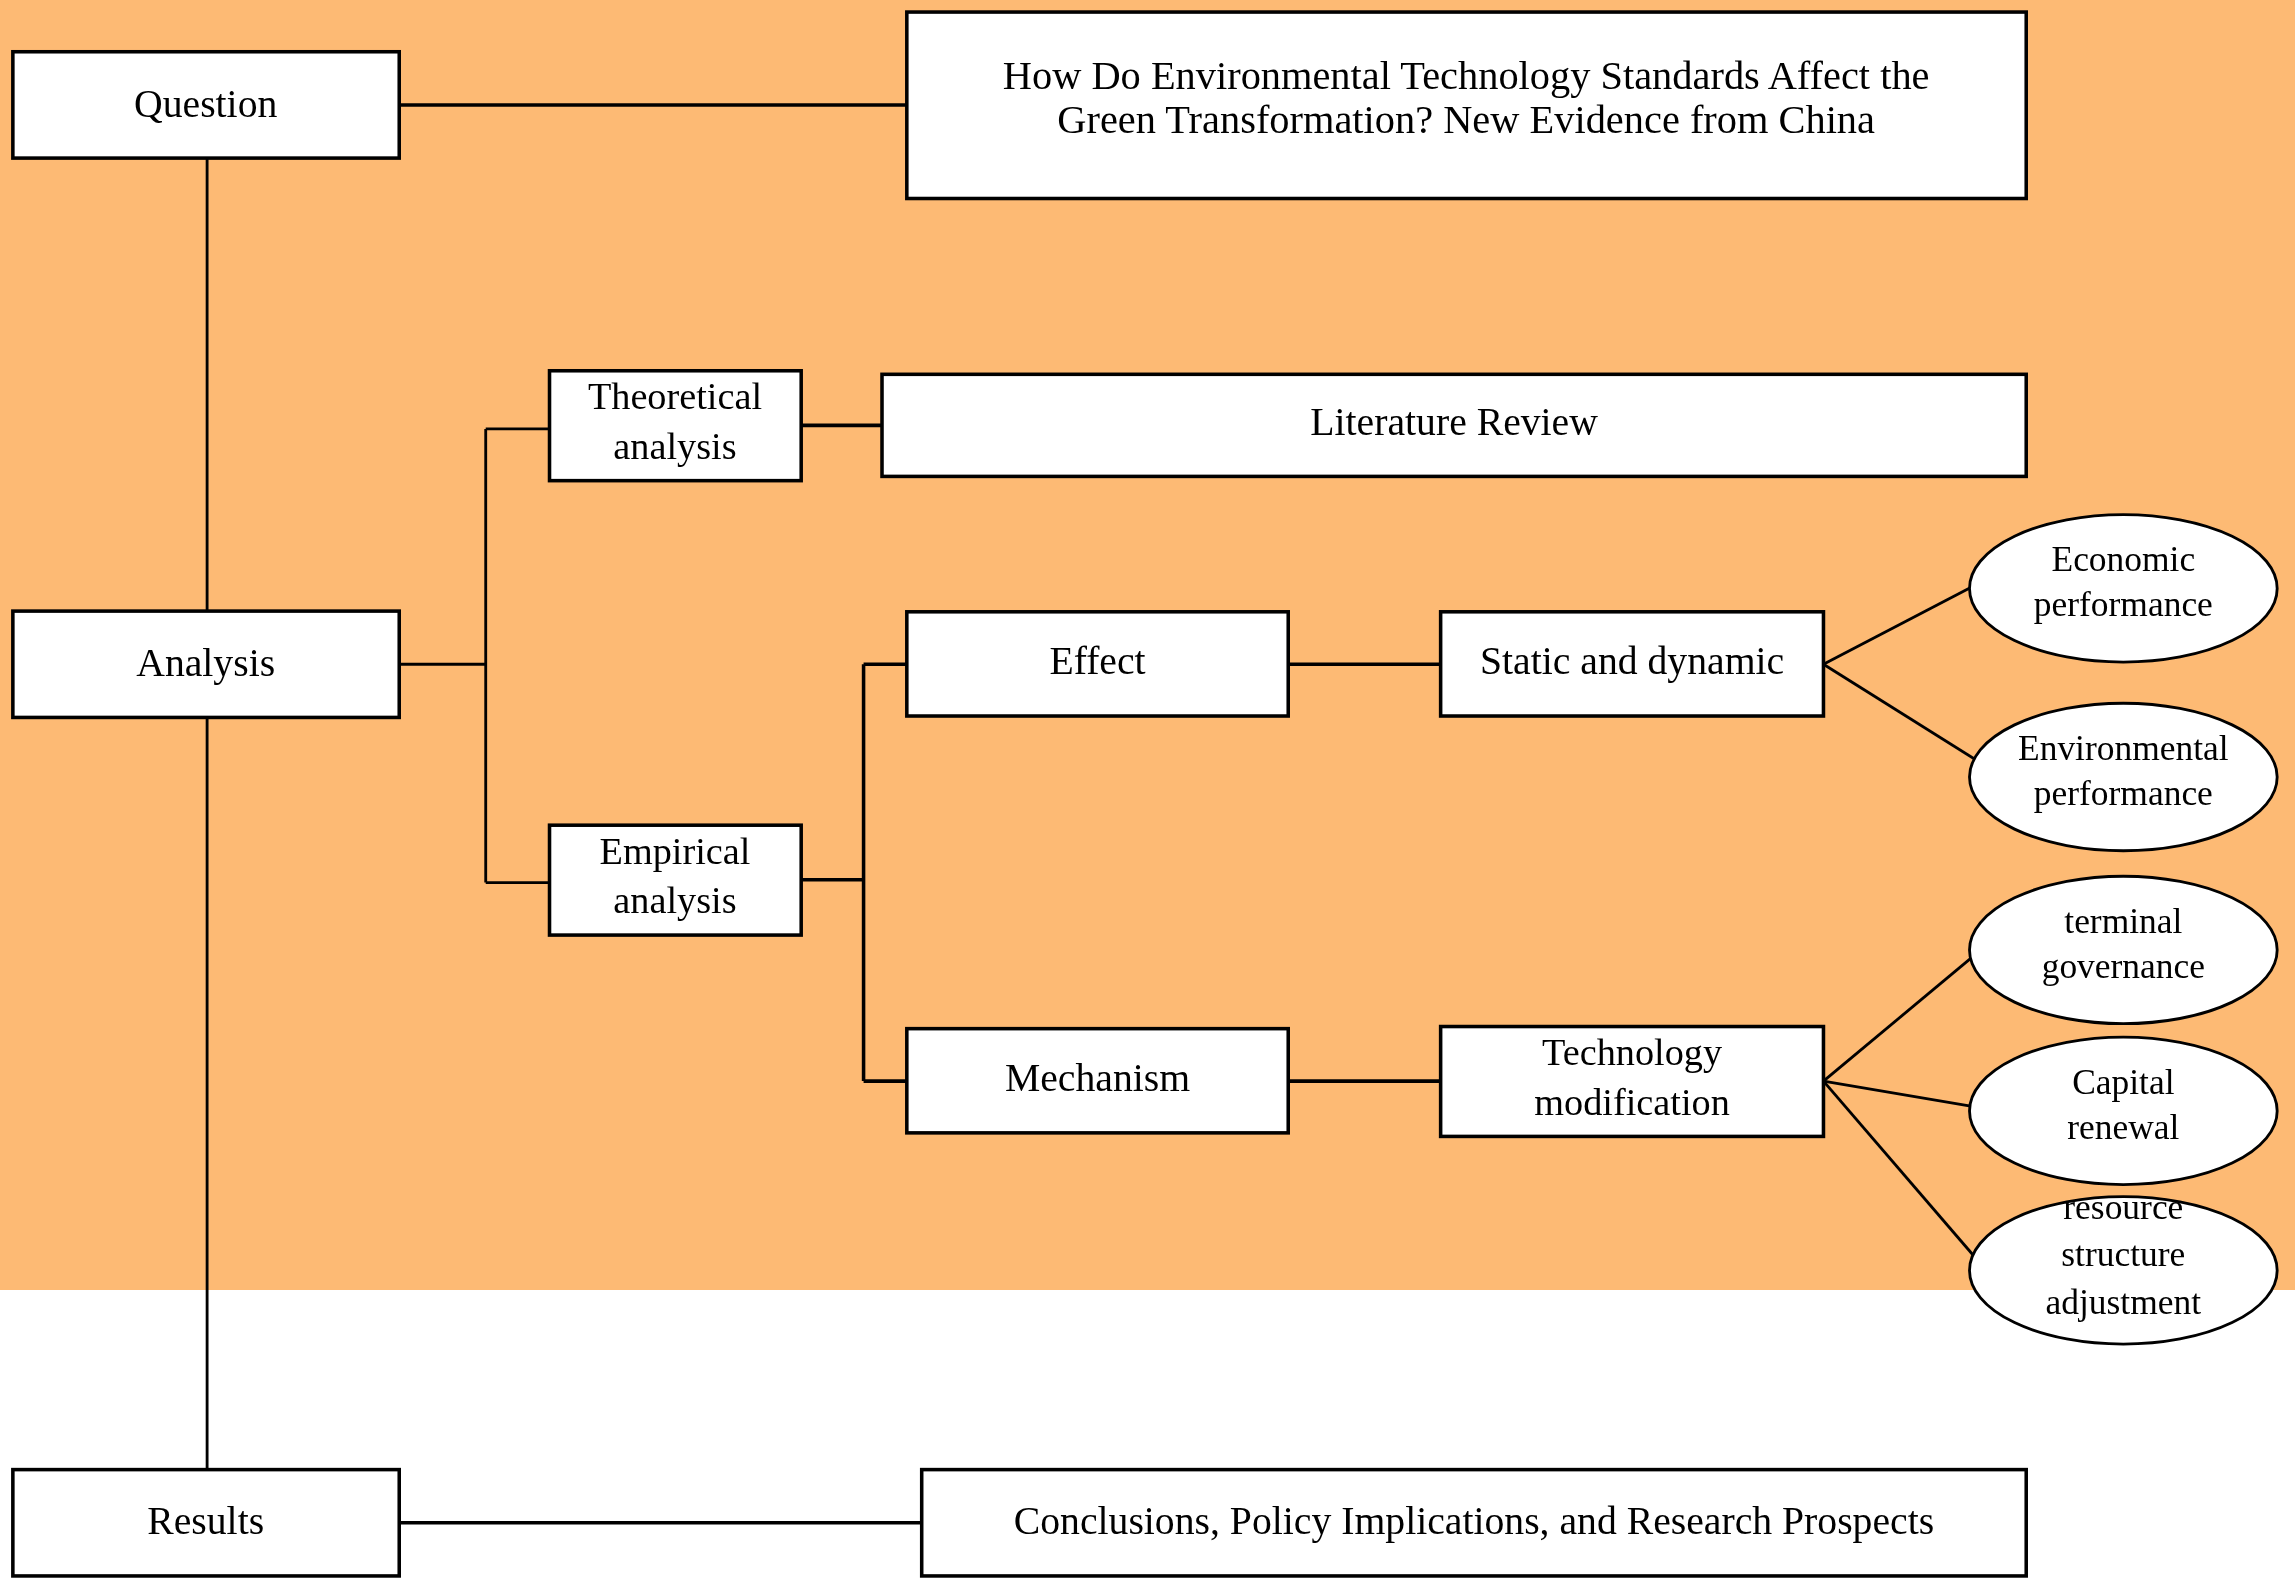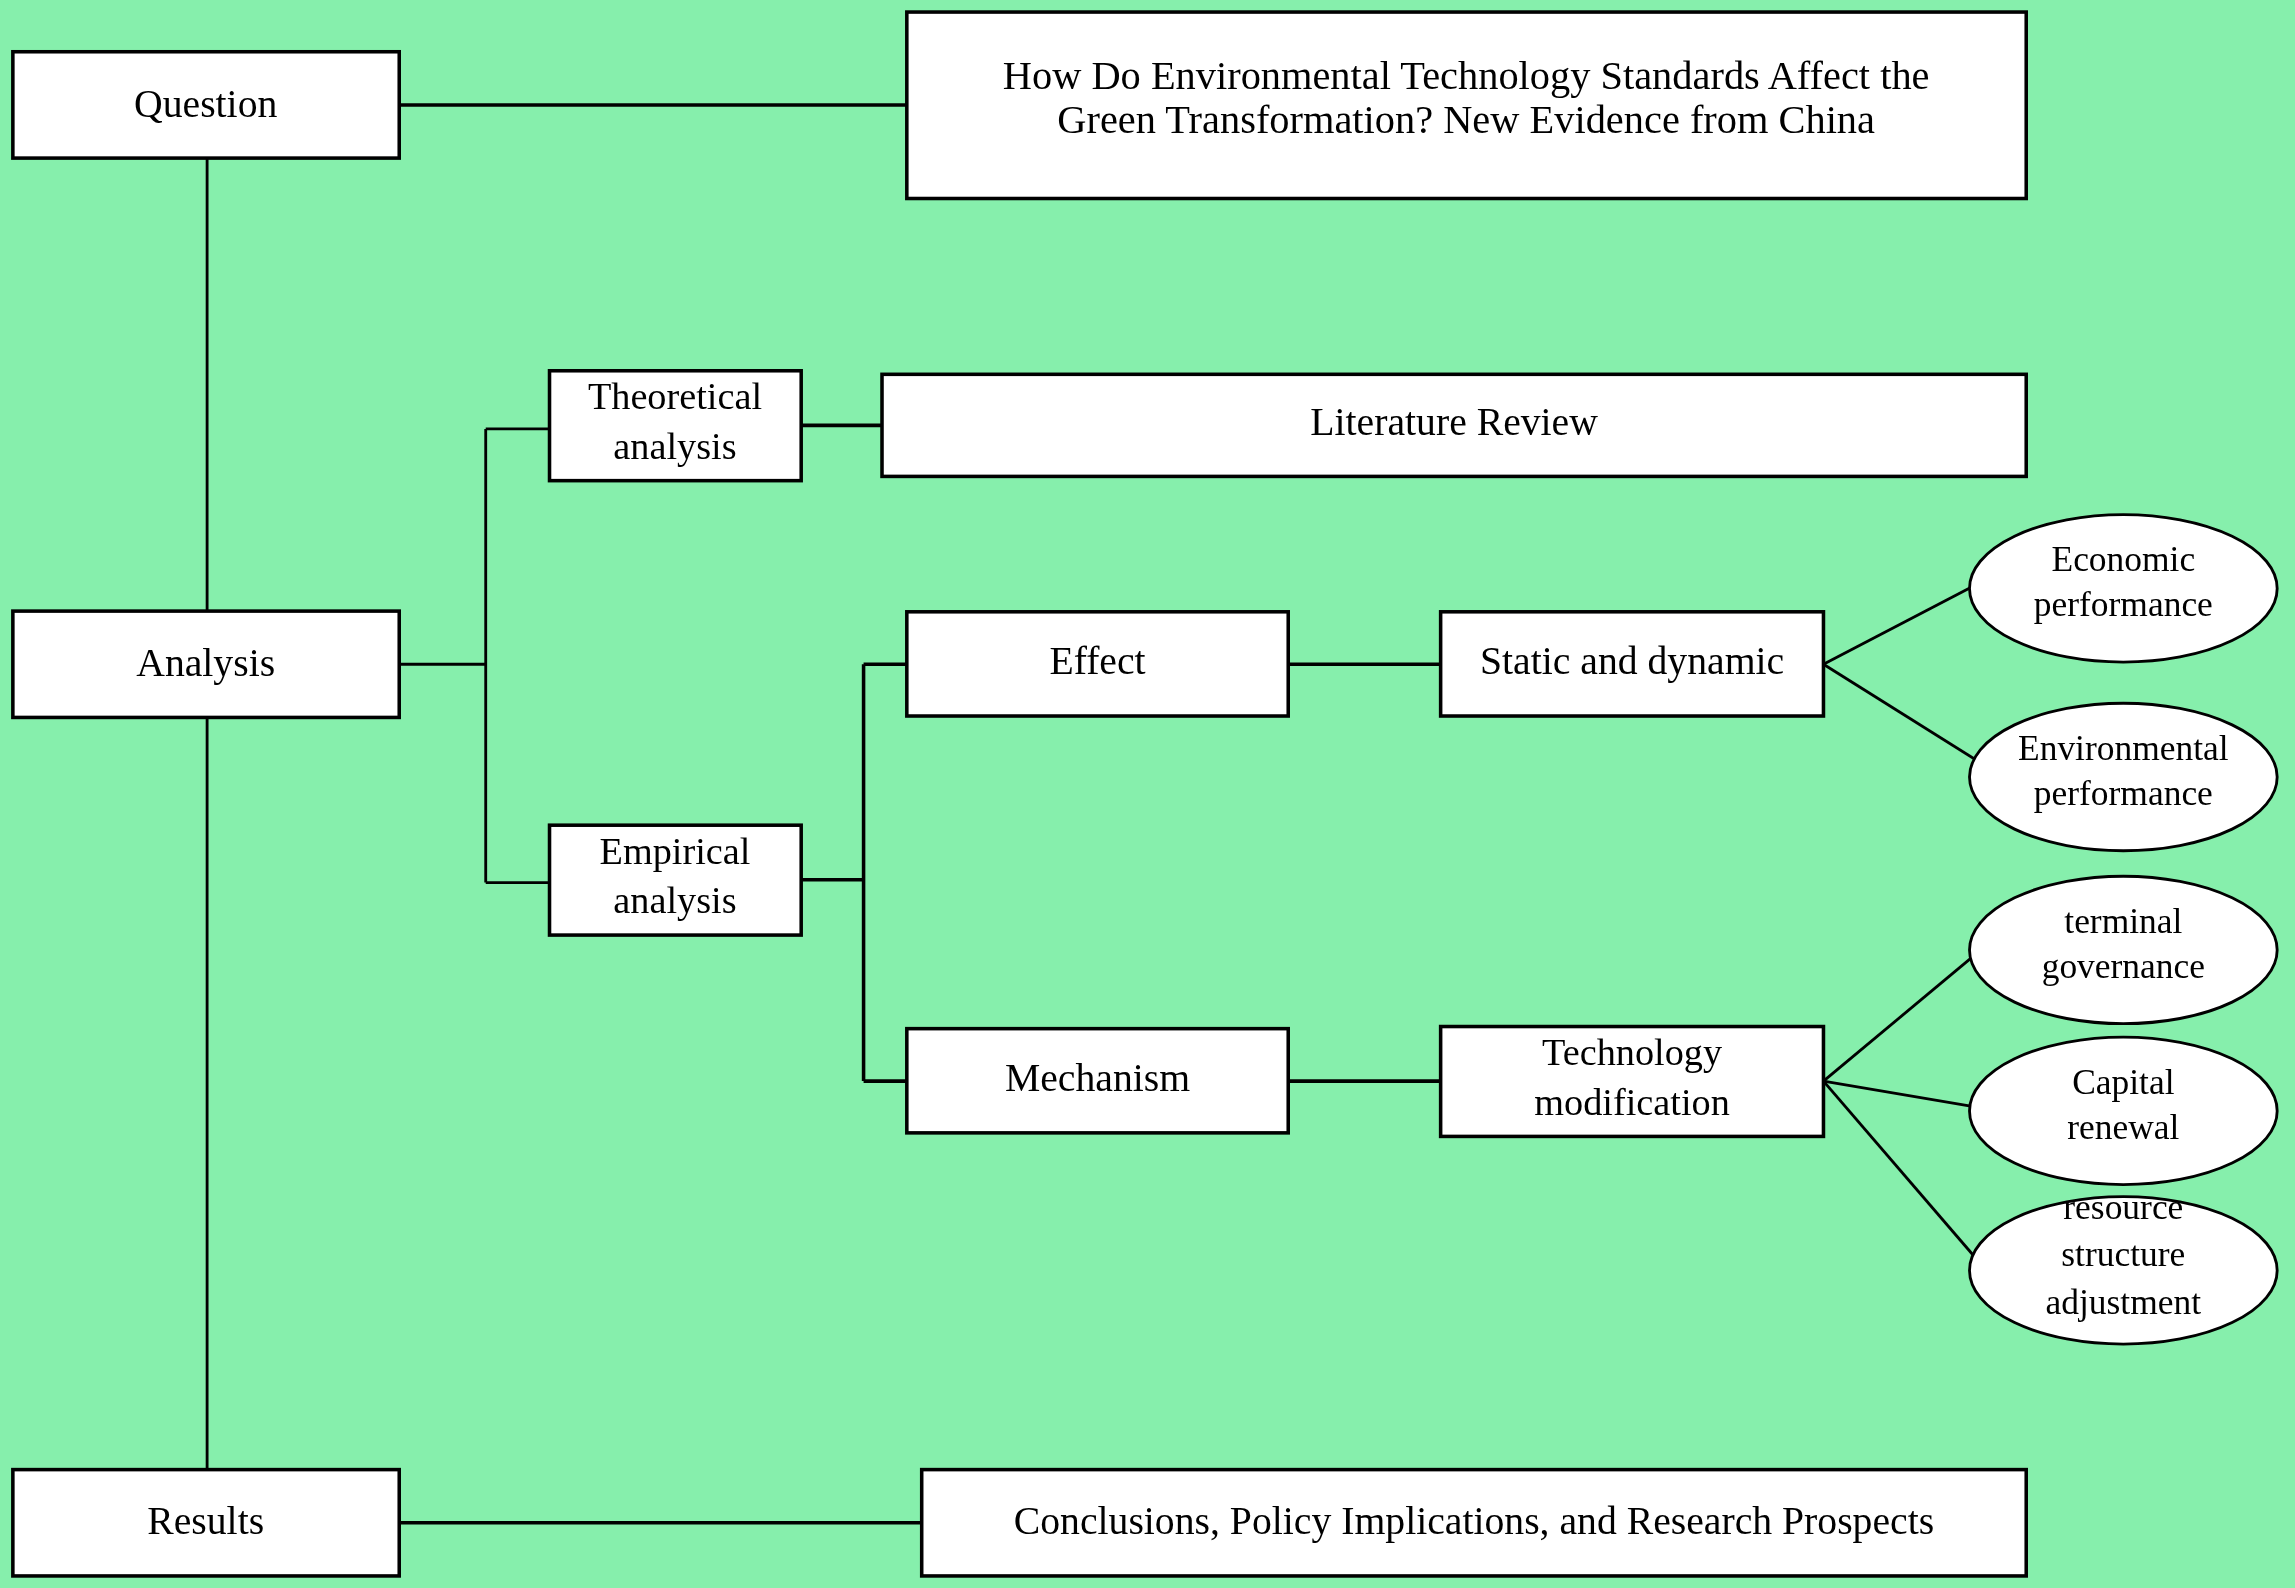--- a/index.html
+++ b/index.html
@@ -9,22 +9,22 @@
   }
   body {
     width: 2295px;
     height: 1588px;
     font-family: "Liberation Serif", "DejaVu Serif", serif;
     overflow: hidden;
   }
   #flowchart-root {
     position: relative;
     width: 2295px;
-    height: 1588px;
-    background: #86efac;
+    height: 1290px;
+    background: #fdba74;
   }
   svg.diagram {
     display: block;
     width: 2295px;
     height: 1588px;
   }
   .node-box {
     fill: #ffffff;
     stroke: #000000;
     stroke-width: 5;

